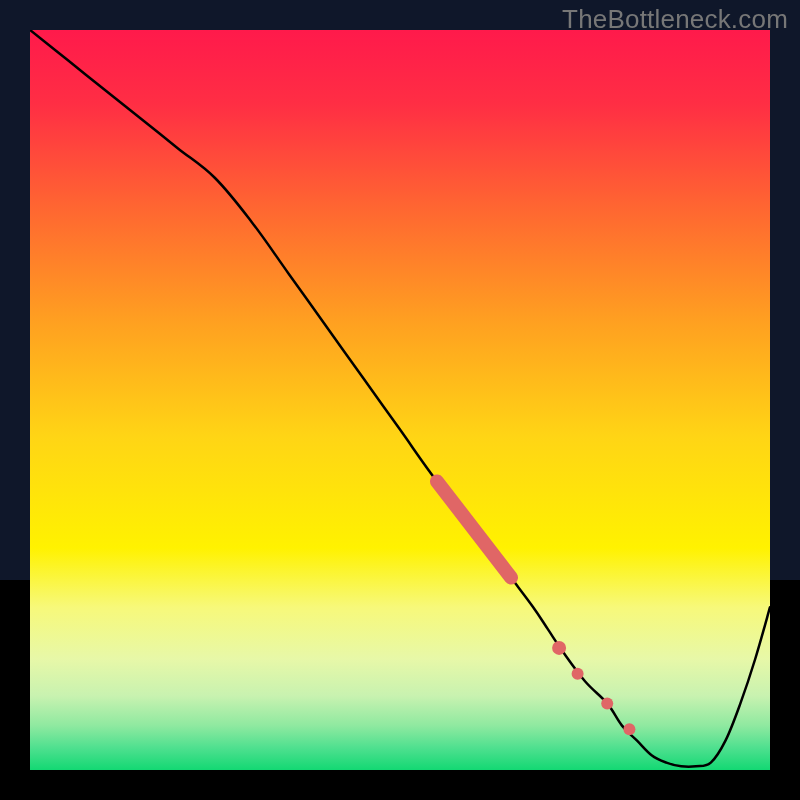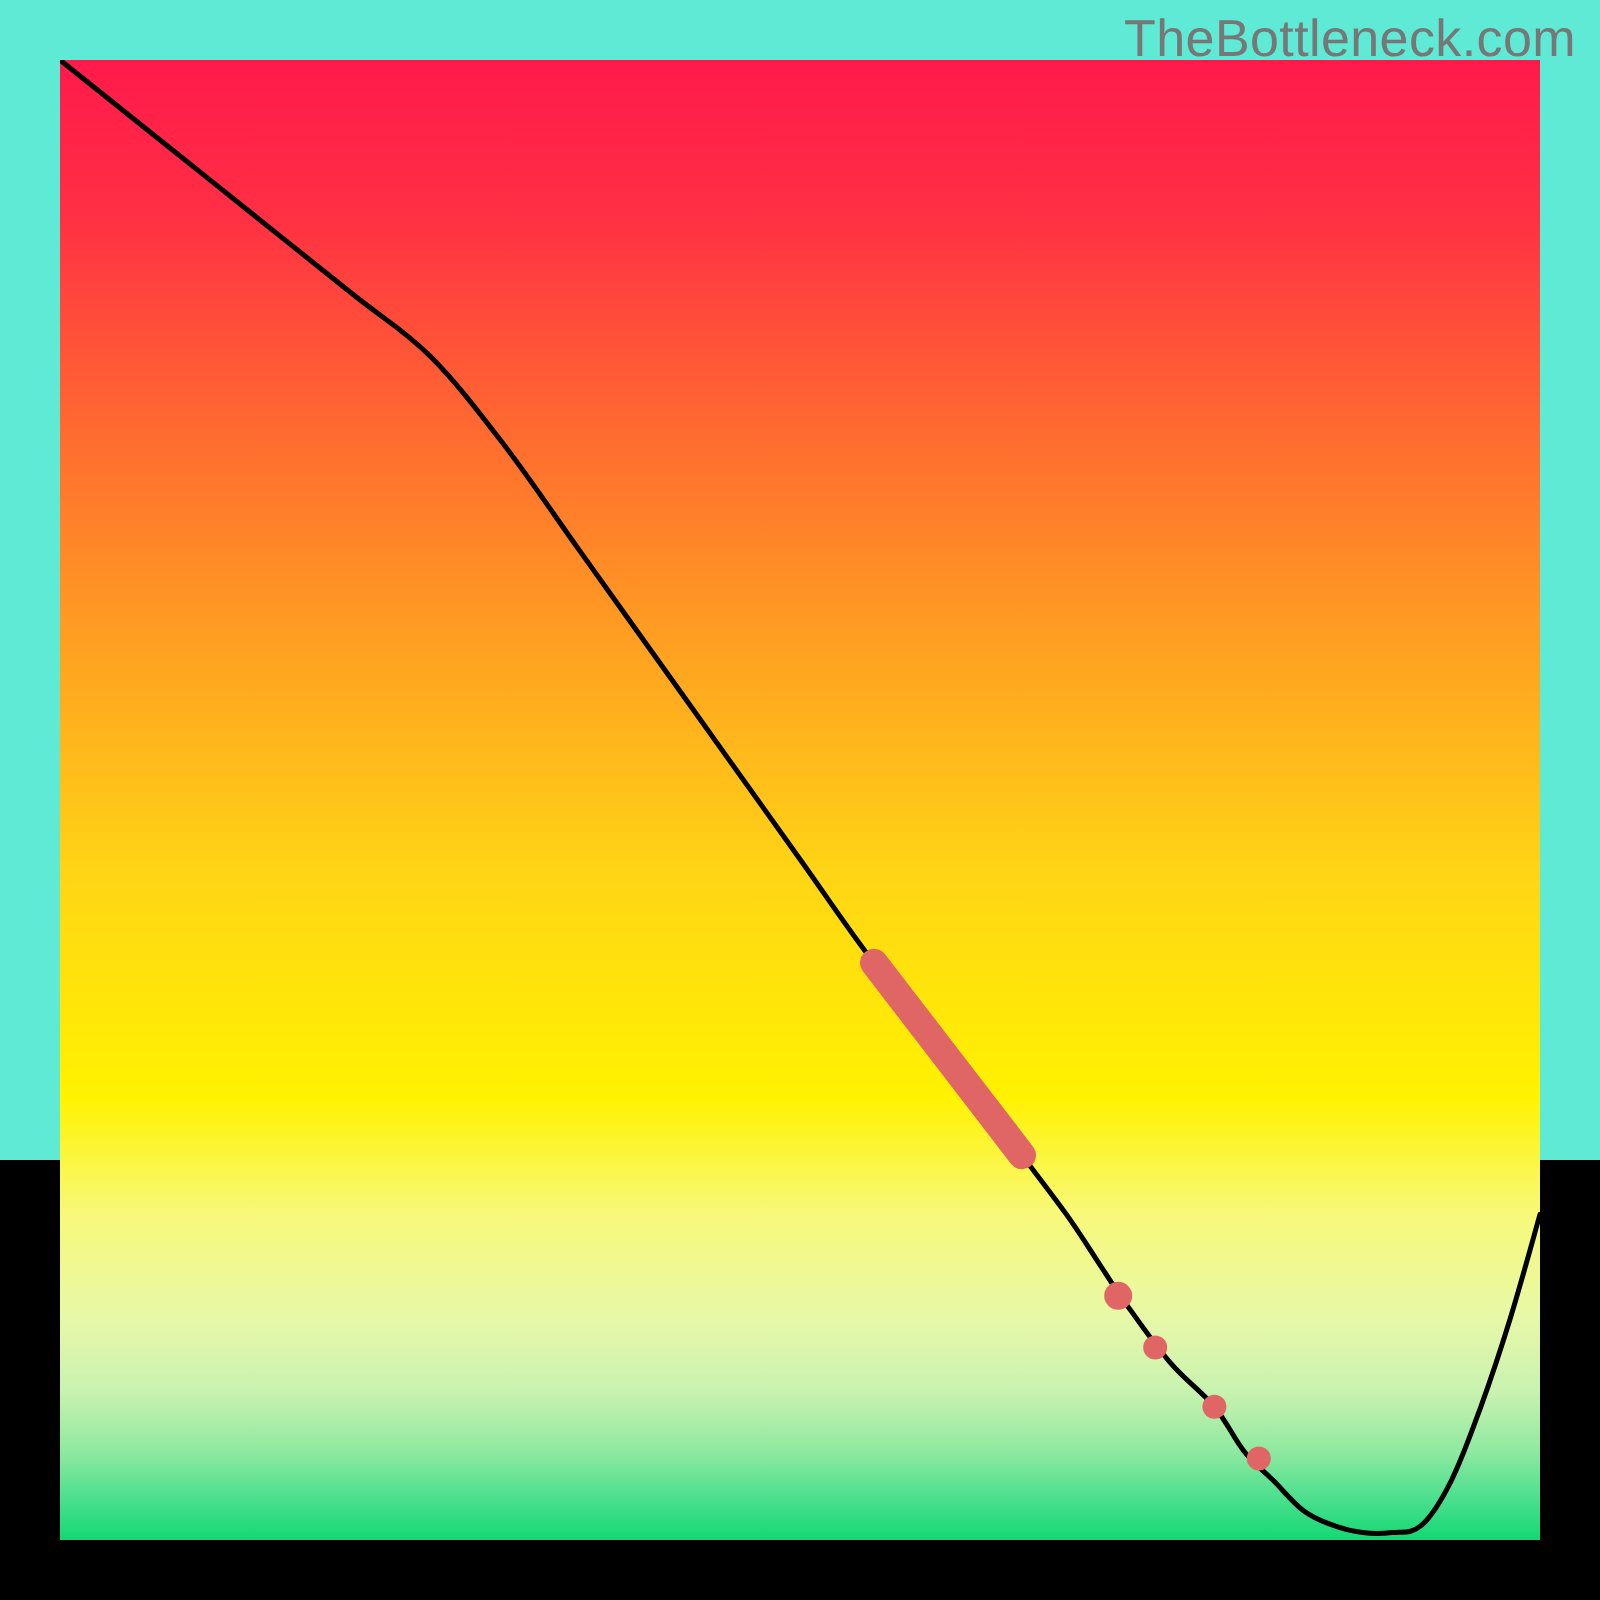--- a/index.html
+++ b/index.html
@@ -9,21 +9,21 @@
     height: 800px;
     background: #000;
     overflow: hidden;
   }
   .frame {
     position: absolute;
     left: 0;
     top: 0;
     width: 800px;
     height: 580px;
-    background: #5eead4;
+    background: #0f172a;
   }
   .plot {
     position: absolute;
     left: 30px;
     top: 30px;
     width: 740px;
     height: 740px;
     overflow: hidden;
   }
   .gradient {

